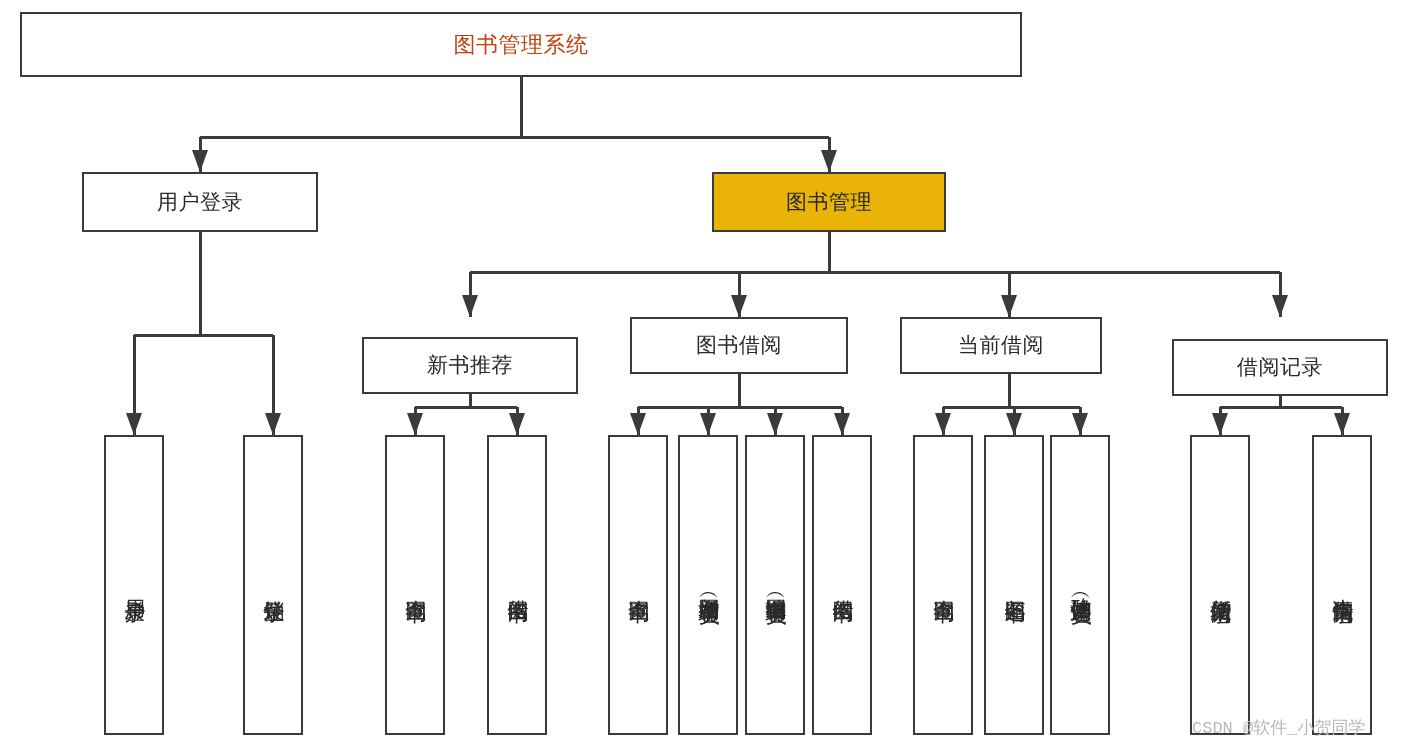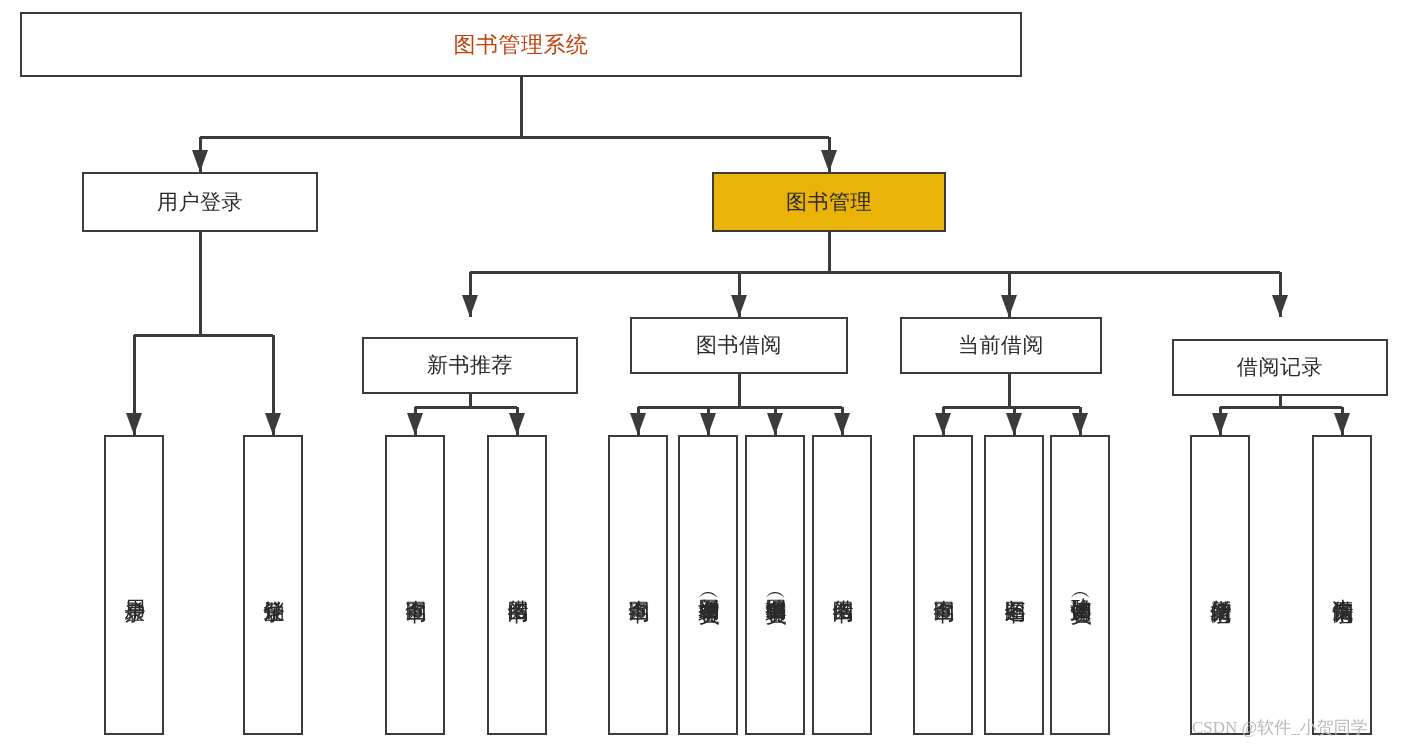--- a/index.html
+++ b/index.html
@@ -56,21 +56,21 @@
     line-height: 1.14;
     letter-spacing: 1px;
     max-height: 100%;
   }
   .node.root .label { font-size: 22px; }
   .watermark {
     position: absolute;
     color: #b9b9b9;
     font-size: 17px;
     white-space: nowrap;
-    font-family: Liberation Serif, serif;
+    font-family: Liberation Mono, monospace;
   }
 </style>
 </head>
 <body>
 
 <div id="canvas">
   <svg id="wires" viewBox="0 0 1405 747" xmlns="http://www.w3.org/2000/svg">
       <line x1="521" y1="67" x2="521" y2="137" stroke="#3b3b3b" stroke-width="3" shape-rendering="crispEdges"></line>
       <line x1="200" y1="137" x2="829" y2="137" stroke="#3b3b3b" stroke-width="3" shape-rendering="crispEdges"></line>
       <line x1="200" y1="137" x2="200" y2="172" stroke="#3b3b3b" stroke-width="3" shape-rendering="crispEdges"></line>

